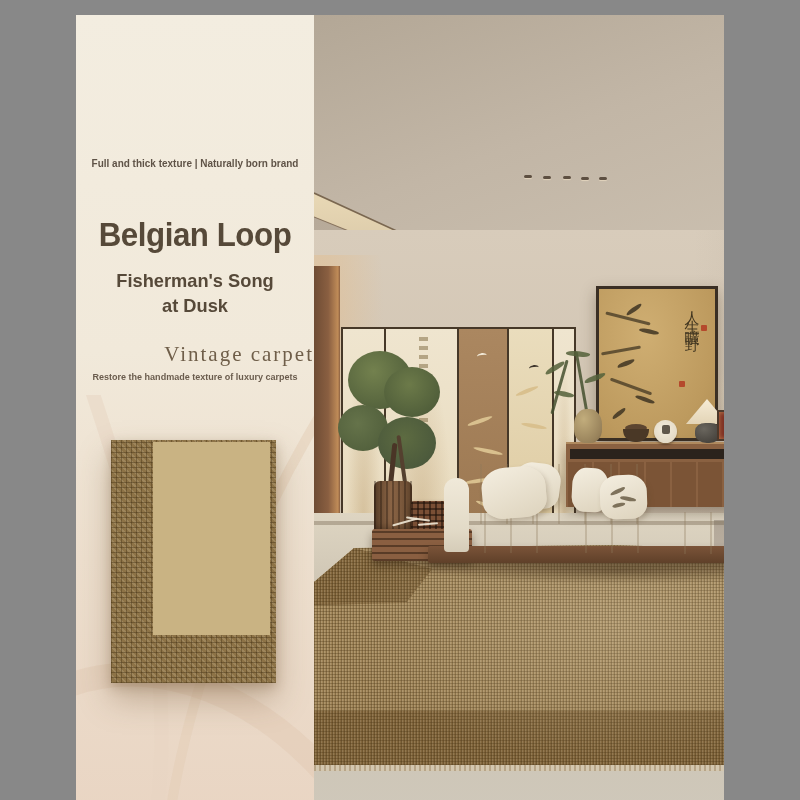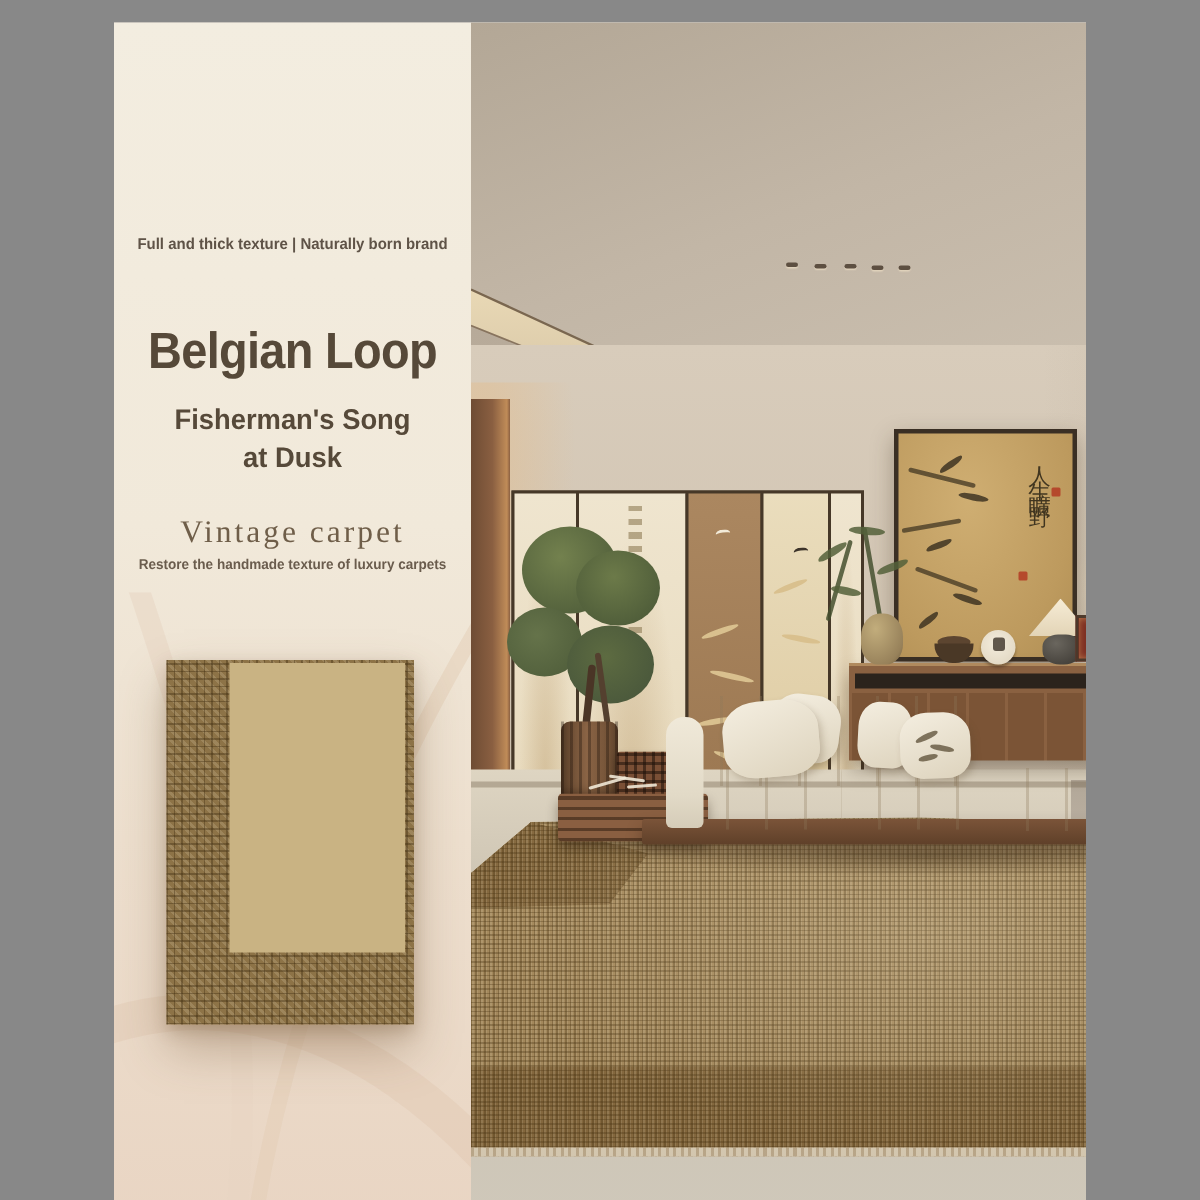--- a/index.html
+++ b/index.html
@@ -10,21 +10,21 @@
 
   
   .sidebar{position:absolute;left:0;top:0;width:238px;height:800px;overflow:hidden;
     background:linear-gradient(180deg,#f3ede0 0%,#f1e9da 42%,#eddfce 68%,#e9d5c3 100%);}
   .sidebar .tagline{position:absolute;left:0;top:142px;width:100%;text-align:center;
     font-size:10.5px;font-weight:700;color:#5f5347;letter-spacing:0;transform:scaleX(.95);}
   .sidebar .title{position:absolute;left:0;top:200px;width:100%;text-align:center;
     font-size:34px;font-weight:700;color:#564939;letter-spacing:-.5px;transform:scaleX(.92);}
   .sidebar .subtitle{position:absolute;left:29px;top:254px;width:180px;text-align:center;
     font-size:19px;font-weight:700;color:#564939;line-height:1.3;transform:scaleX(.96);}
-  .sidebar .collection{position:absolute;left:0;top:327px;width:100%;text-align:center;
+  .sidebar .collection{position:absolute;left:0;top:327px;width:100%;text-align:right;
     font-family:"Liberation Serif",serif;font-size:21px;color:#6f5e49;letter-spacing:2px;}
   .sidebar .collection-desc{position:absolute;left:0;top:356px;width:100%;text-align:center;
     font-size:9.5px;font-weight:700;color:#6a5c4d;transform:scaleX(.95);}
 
   
   .swatch{position:absolute;left:35px;top:425px;width:165px;height:243px;background:#8d7347;
     box-shadow:0 16px 30px rgba(122,92,60,.38),0 4px 10px rgba(122,92,60,.3);}
   .weave{background-image:
       repeating-linear-gradient(0deg,rgba(62,44,16,.38) 0 1px,rgba(0,0,0,0) 1px 5px),
       repeating-linear-gradient(90deg,rgba(62,44,16,.38) 0 1px,rgba(0,0,0,0) 1px 5px),

